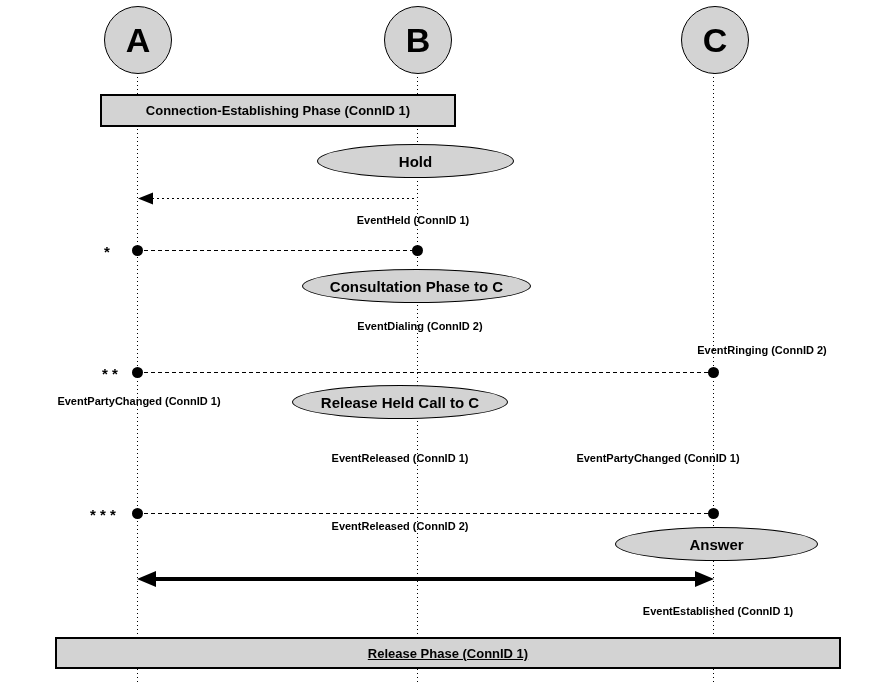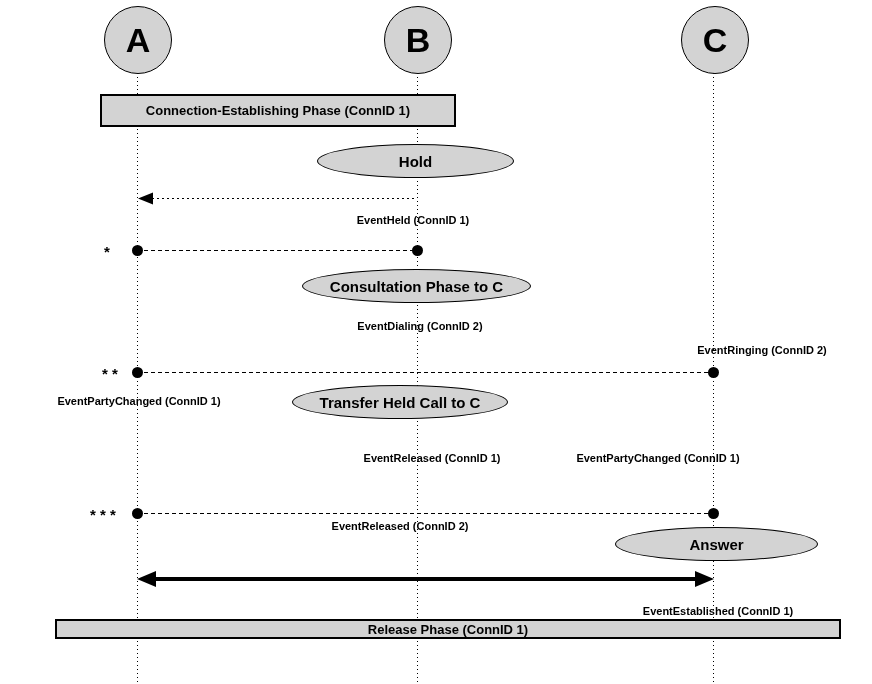--- a/index.html
+++ b/index.html
@@ -127,42 +127,42 @@
   <div class="party" style="left:384px; top:6px;">
     <span>B</span>
   </div>
   <div class="party" style="left:681px; top:6px;">
     <span>C</span>
   </div>
 
   <div class="phase-box" style="left:100px; top:94px; width:356px; height:33px;">
     <span>Connection-Establishing Phase (ConnID 1)</span>
   </div>
-  <div class="phase-box" style="left:55px; top:619px; width:786px; height:20px;">
+  <div class="phase-box" style="left:55px; top:637px; width:786px; height:32px;text-decoration:underline;">
     <span>Release Phase (ConnID 1)</span>
   </div>
 
   <div class="action-ellipse" style="left:317px; top:144px; width:197px; height:34px;">
     <span>Hold</span>
   </div>
   <div class="action-ellipse" style="left:302px; top:269px; width:229px; height:34px;">
     <span>Consultation Phase to C</span>
   </div>
   <div class="action-ellipse" style="left:292px; top:385px; width:216px; height:34px;">
-    <span>Transfer Held Call to C</span>
+    <span>Release Held Call to C</span>
   </div>
   <div class="action-ellipse" style="left:615px; top:527px; width:203px; height:34px;justify-content:center;">
     <span>Answer</span>
   </div>
 
   <div class="evt" style="left:413px; top:212px;">EventHeld (ConnID 1)</div>
   <div class="evt" style="left:420px; top:318px;">EventDialing (ConnID 2)</div>
   <div class="evt" style="left:715px; top:342px;margin-left:47px;">EventRinging (ConnID 2)</div>
   <div class="evt" style="left:139px; top:393px;">EventPartyChanged (ConnID 1)</div>
-  <div class="evt" style="left:400px; top:450px;margin-left:32px;">EventReleased (ConnID 1)</div>
+  <div class="evt" style="left:400px; top:450px;">EventReleased (ConnID 1)</div>
   <div class="evt" style="left:658px; top:450px;">EventPartyChanged (ConnID 1)</div>
   <div class="evt" style="left:400px; top:483px;margin-top:35px;">EventReleased (ConnID 2)</div>
   <div class="evt" style="left:718px; top:603px;">EventEstablished (ConnID 1)</div>
 
   <div class="marker" style="left:107px; top:244px;">*</div>
   <div class="marker" style="left:110px; top:366px;">* *</div>
   <div class="marker" style="left:103px; top:507px;">* * *</div>
 
 </div>
 

